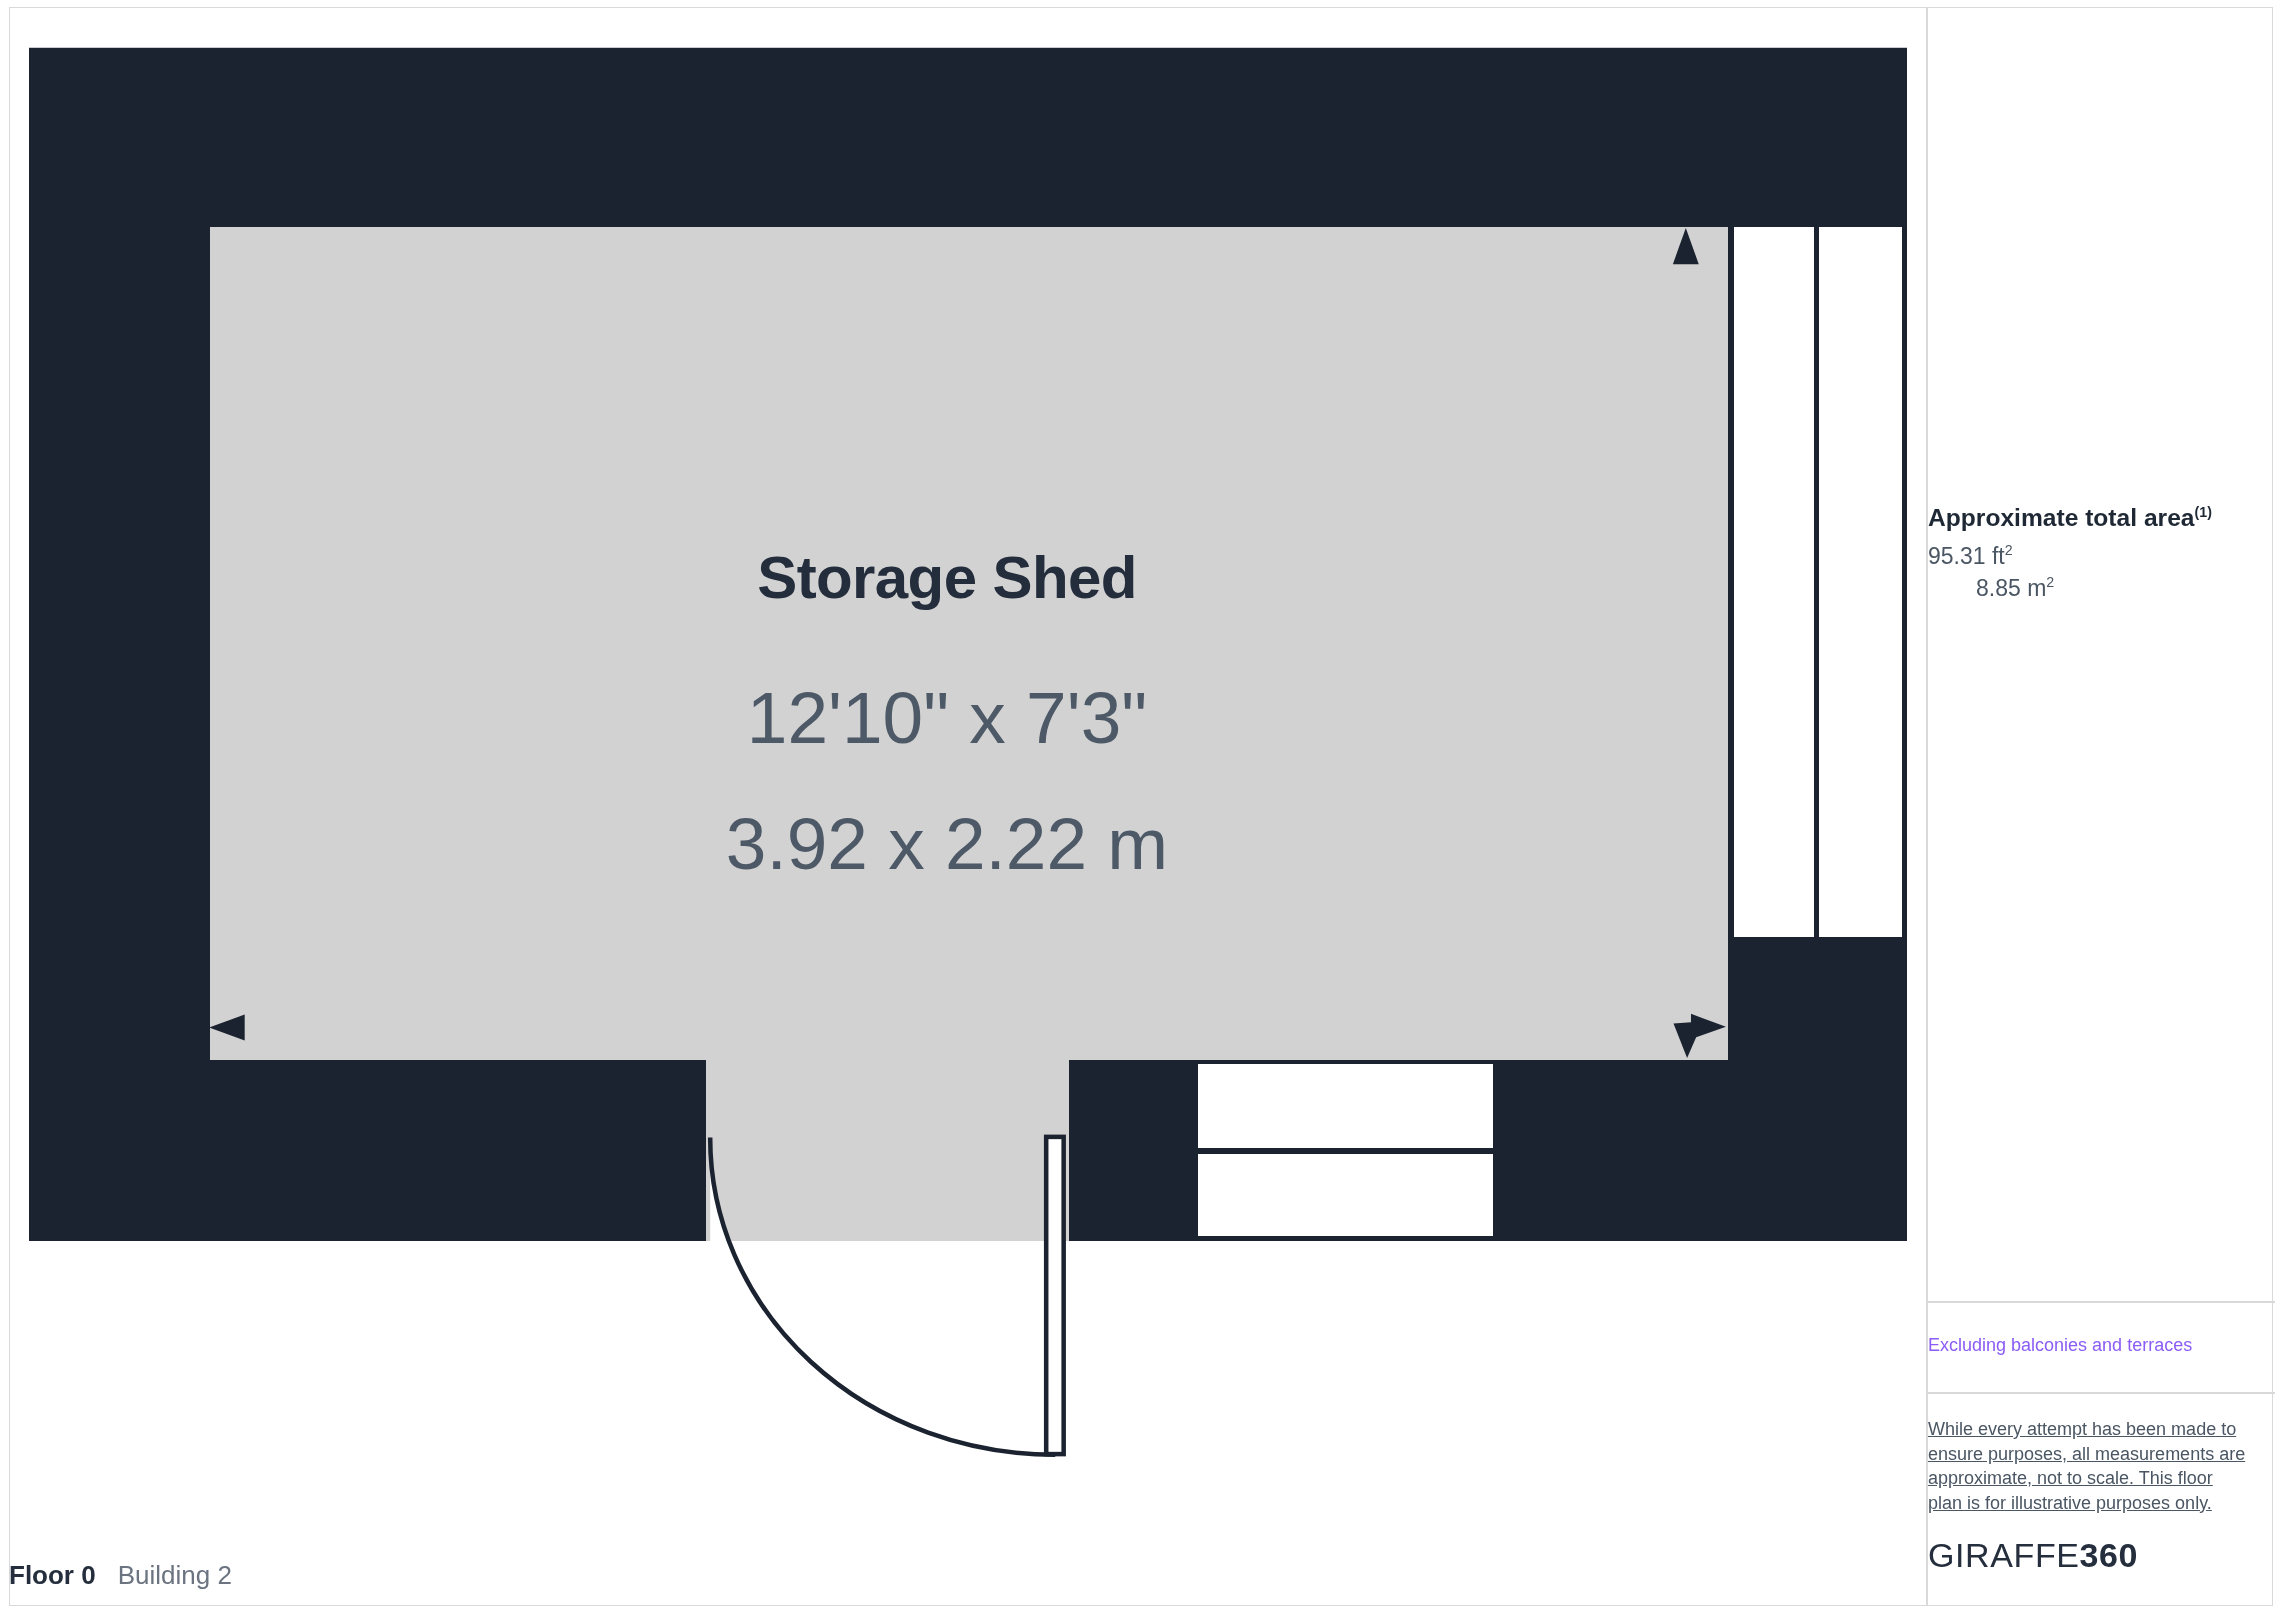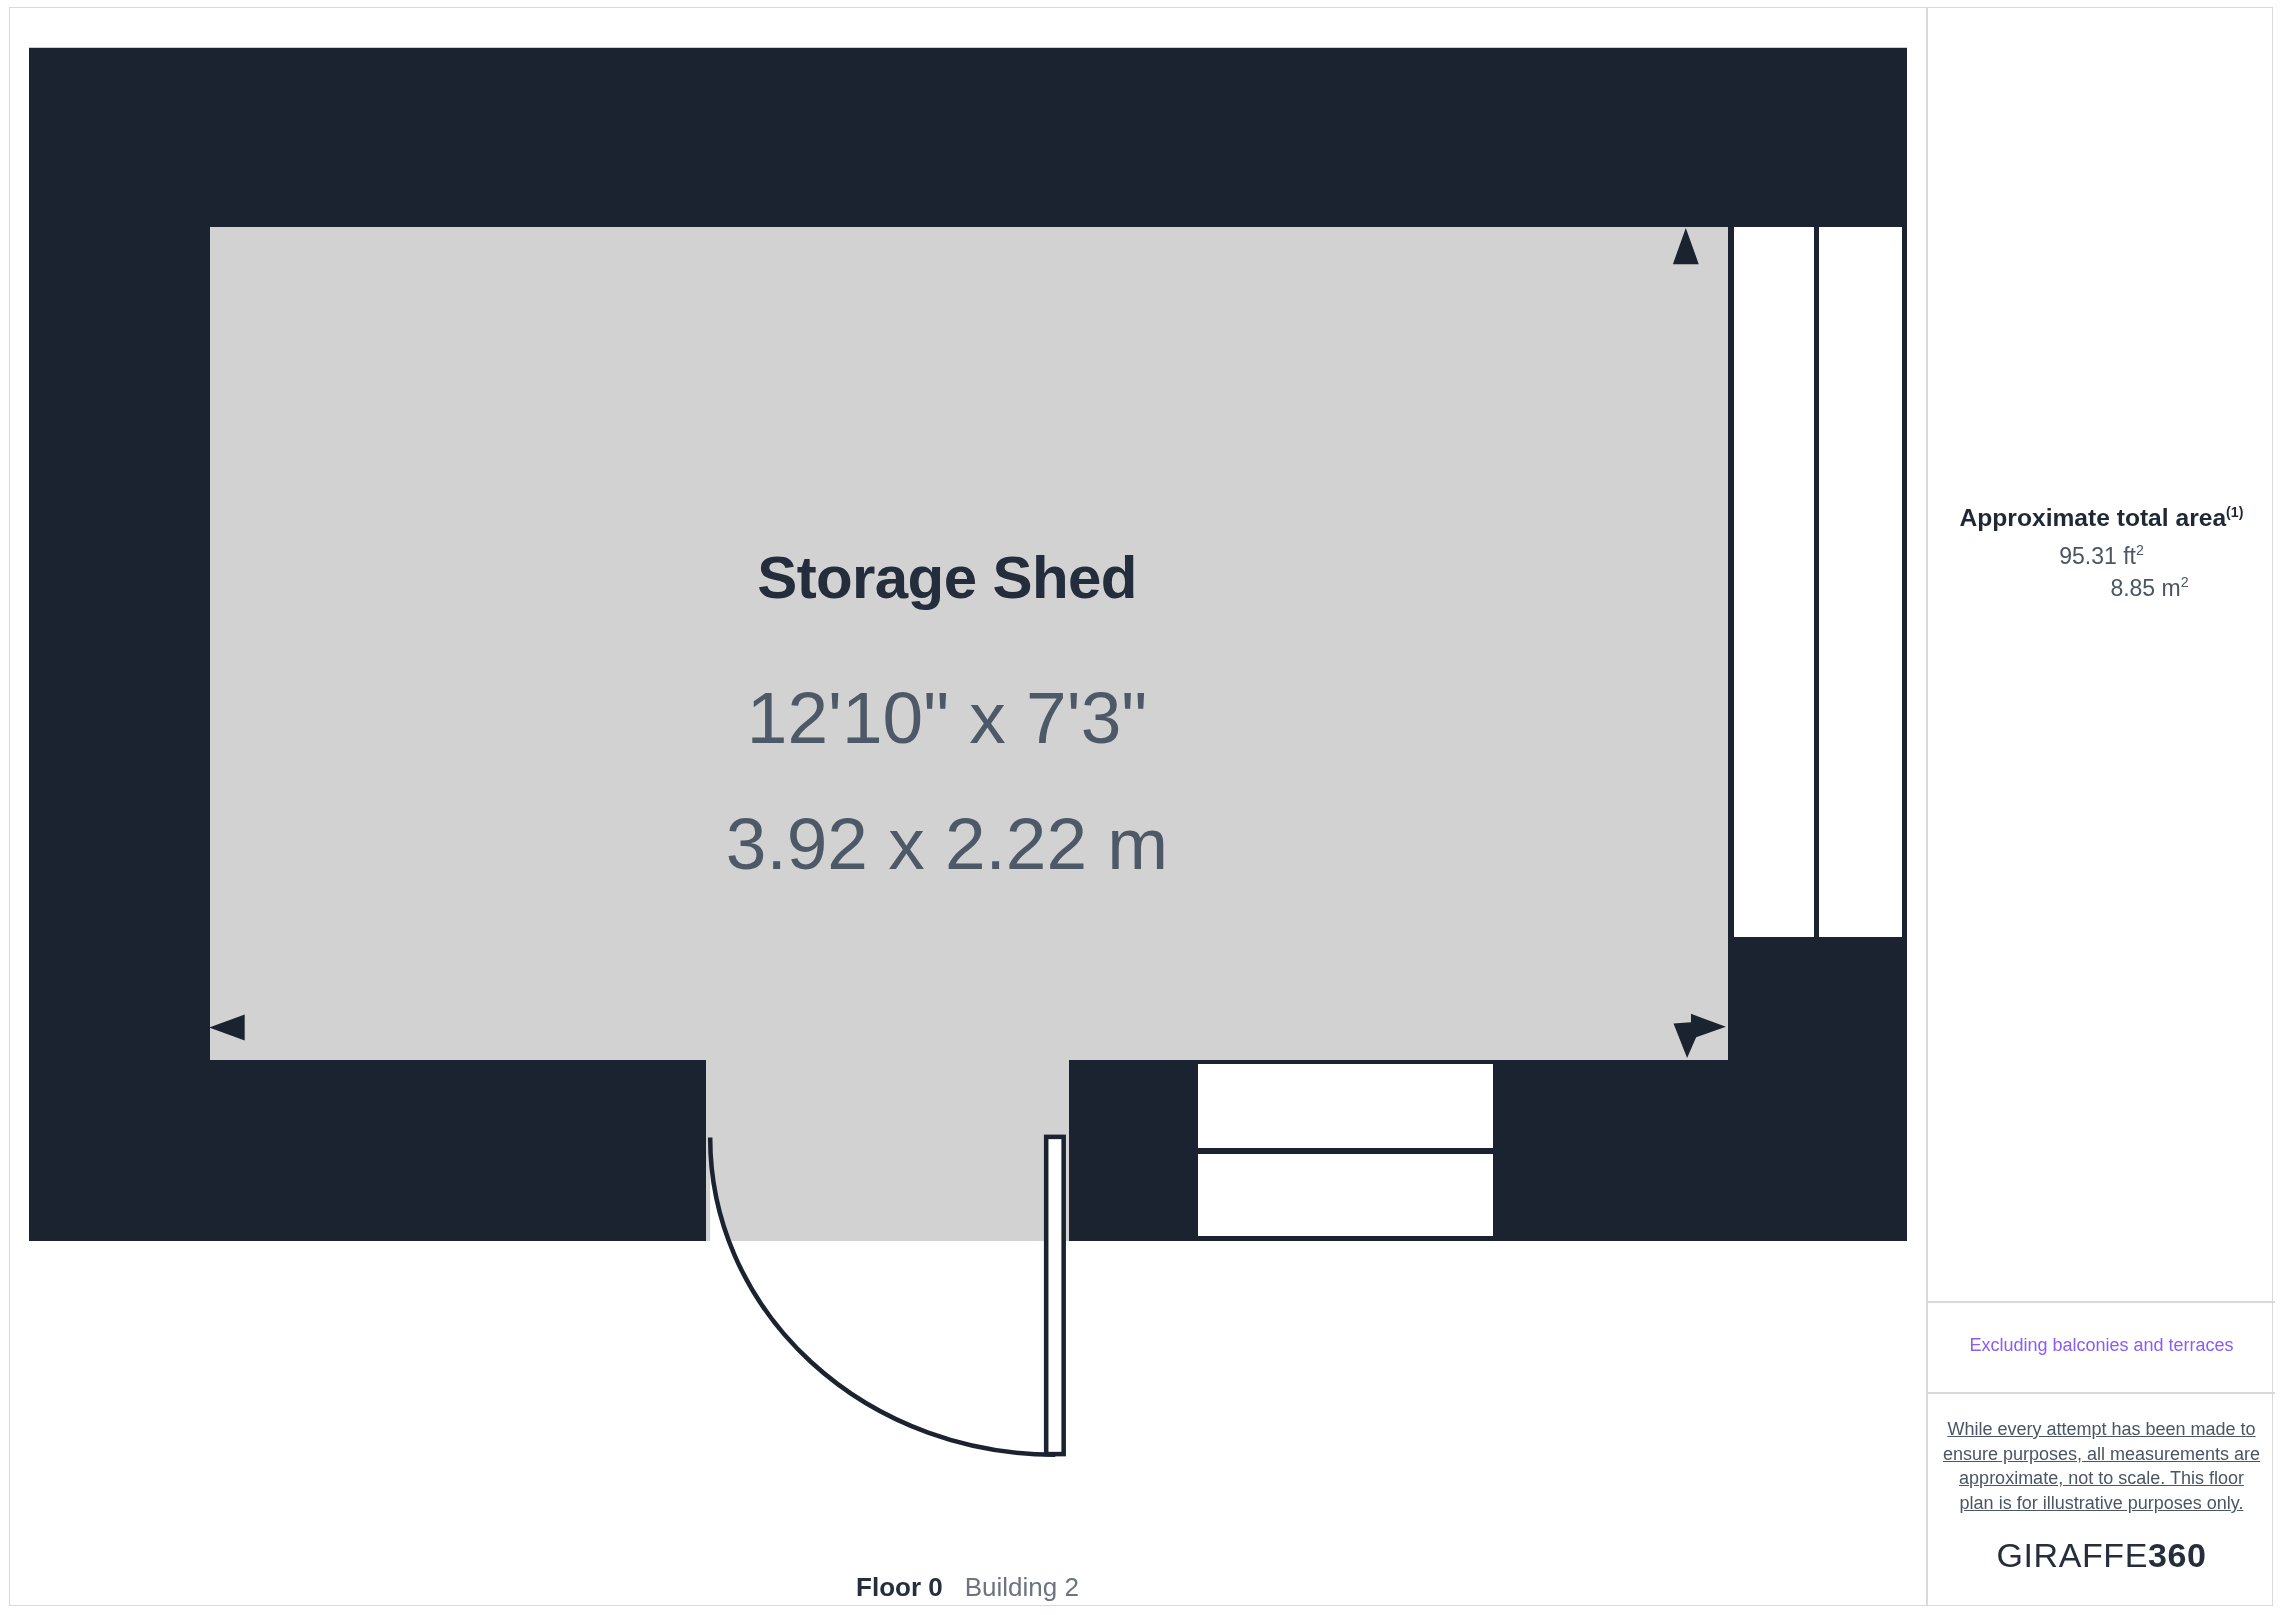--- a/index.html
+++ b/index.html
@@ -25,31 +25,31 @@
 
   
   .room-title{position:absolute;left:429px;top:548px;width:1036px;text-align:center;
               font-size:60px;font-weight:700;color:#242d3c;letter-spacing:-0.6px;line-height:1;}
   .room-dim{position:absolute;left:429px;width:1036px;text-align:center;
             font-size:73px;font-weight:400;color:#4d5967;line-height:1;}
   .dim-imperial{top:681px;}
   .dim-metric{top:791px;margin-top:16px;}
 
   
-  .footer{position:absolute;left:9px;top:1562px;width:1917px;text-align:center;font-size:26px;line-height:1;margin-top:12px;}
+  .footer{position:absolute;left:9px;top:1562px;width:1917px;text-align:left;font-size:26px;line-height:1;}
   .footer .floor{font-weight:700;color:#242e3d;}
   .footer .bldg{font-weight:400;color:#6b7480;margin-left:22px;}
 
   
   .sidebar-border{position:absolute;left:1926px;top:7.1px;width:1.9px;height:1599px;background:#d8d9da;}
   .sb-divider{position:absolute;left:1928px;width:347px;height:1.9px;background:#d8d9da;}
   .sb-div1{top:1301px;}
   .sb-div2{top:1392px;}
 
-  .sb-center{position:absolute;left:1928px;width:347px;text-align:center;}
+  .sb-center{position:absolute;left:1928px;width:347px;text-align:left;}
   .area-title{top:504px;font-size:24.6px;font-weight:700;color:#1f2835;line-height:1.1;}
   .area-title sup{font-size:14.2px;font-weight:700;}
   .area-line{font-size:23px;font-weight:400;color:#4a5663;line-height:1;}
   .area-line sup{font-size:14.2px;}
   .area-imperial{top:543px;}
   .area-metric{top:575px;margin-left:48px;}
   .exclusion{top:1335px;font-size:18px;color:#8b5cf6;}
   .disclaimer{top:1417px;font-size:18px;color:#4a5663;line-height:24.6px;text-decoration:underline;}
   .brand{top:1536px;font-size:34px;color:#242e3d;letter-spacing:0.6px;}
   .brand .b-name{font-weight:400;}

